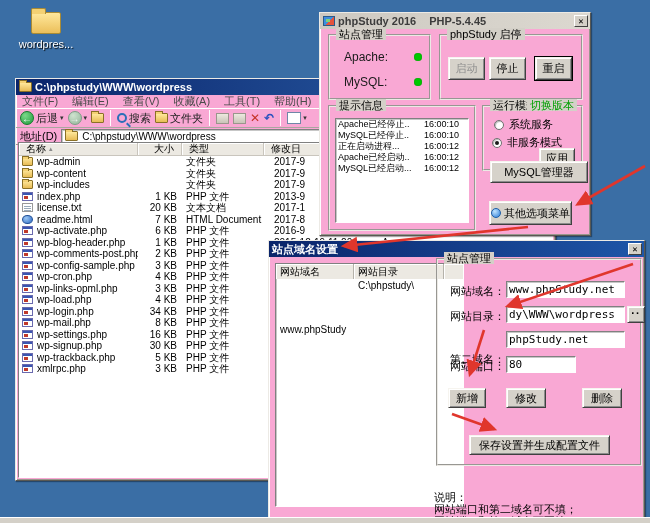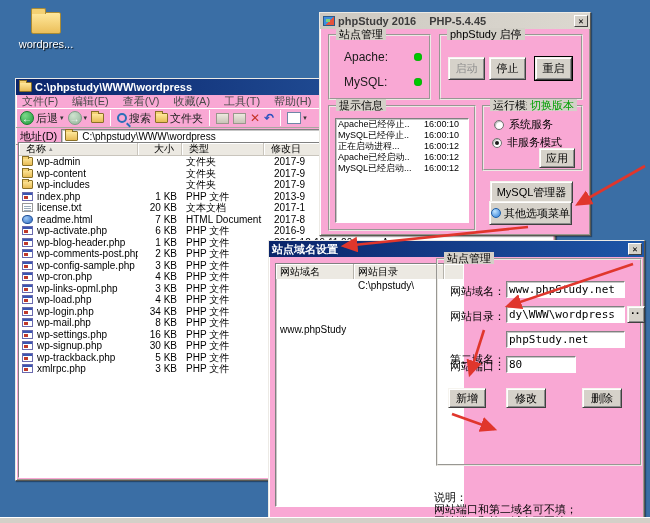--- a/index.html
+++ b/index.html
@@ -150,21 +150,21 @@
   .statrow .dot { margin-left:auto; }
   .g-control { left:119px; top:21px; width:144px; height:66px; }
   .g-control .btn { position:absolute; top:21px; width:37px; height:23px; line-height:21px; }
   .g-msg { left:8px; top:92px; width:148px; height:126px; }
   .msgbox { position:absolute; left:5px; top:11px; right:5px; bottom:6px; overflow:hidden; }
   .msgrow { display:flex; font-size:9px; line-height:11px; padding:0 3px 0 2px; white-space:nowrap; }
   .msgrow .t { margin-left:auto; padding-right:6px; }
   .g-mode { left:162px; top:92px; width:101px; height:66px; }
   .modrow { position:absolute; left:10px; display:flex; align-items:center; gap:5px; font-size:11px; white-space:nowrap; }
   .btn-apply { position:absolute; left:55px; top:41px; width:36px; height:20px; }
-  .btn-mysql { position:absolute; left:170px; top:168px; width:83px; height:22px; line-height:20px; }
+  .btn-mysql { position:absolute; left:170px; top:148px; width:98px; height:22px; line-height:20px; }
   .btn-other { position:absolute; left:169px; top:188px; width:83px; height:24px; line-height:22px;
     display:flex; align-items:center; justify-content:center; gap:3px; }
   .orb { width:10px; height:10px; border-radius:50%; flex:0 0 auto;
     background:radial-gradient(circle at 35% 30%,#BFE3FF,#2E7FD8); border:1px solid #1d5da8; }
 
   
   .dlg { left:268px; top:240px; width:377px; height:290px; z-index:30; }
   .dlg .titlebar { background:linear-gradient(90deg,#0A246A,#1E56A8); }
   .sitelist { position:absolute; left:6px; top:22px; width:189px; height:244px; overflow:hidden; }
   .slhead { display:flex; height:15px; background:#ECE9E2; font-size:10px; }
@@ -554,20 +554,21 @@
 
     <div class="fldrow" style="top:99px;">
       <span>网站端口：</span>
     </div>
     <div class="fld sunken" style="position:absolute; left:68px; top:96px; width:70px;">80</div>
 
     <div class="btn dlgbtn" style="left:10px;  top:128px; width:38px;">新增</div>
     <div class="btn dlgbtn" style="left:68px;  top:128px;">修改</div>
     <div class="btn dlgbtn" style="left:144px; top:128px;">删除</div>
 
+    <div class="btn savebtn">保存设置并生成配置文件</div>
   </div>
 
   <div class="note">
     <div>说明：</div>
     <div>网站端口和第二域名可不填；</div>
     <div>网站端口和第二域名可不填；</div>
   </div>
 </div>
 
 <div class="taskbar"></div>

